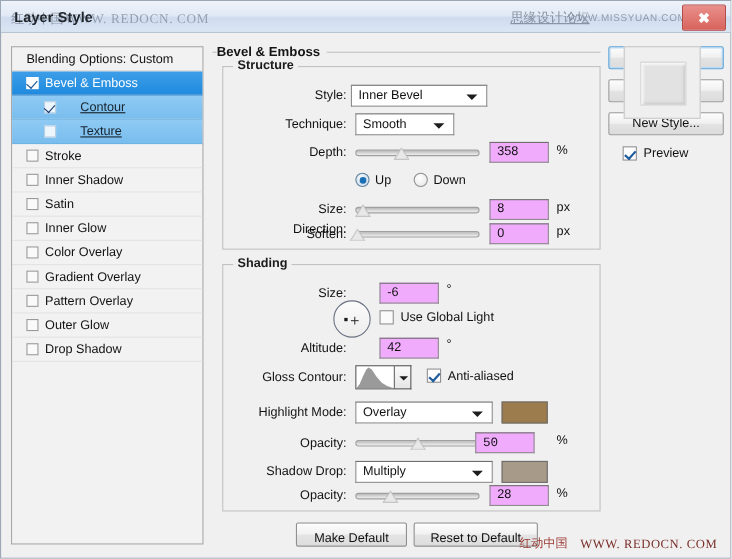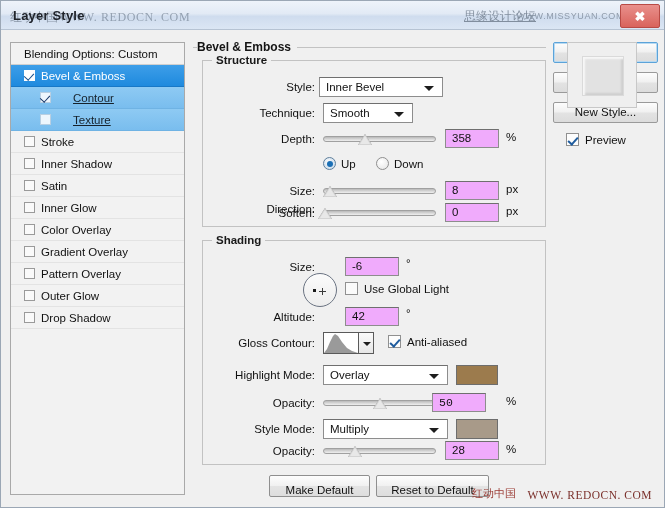--- a/index.html
+++ b/index.html
@@ -662,21 +662,21 @@
         <div class="swatch" id="hl-swatch" style="left: 253px; top: 124px; background: rgb(156, 123, 77);"></div>
 
         <div class="lbl" style="left:22px; top:156px; width:90px;">Opacity:</div>
         <div class="slider" style="left:120px; top:155px; width:113px;">
           <div class="track"></div>
           <div class="knob" id="hl-op-knob" style="left: 50%;"></div>
         </div>
         <div class="txtbox" style="left:229px; top:152px; width:54px;font-family:Liberation Mono, monospace;">50</div>
         <div class="unit" style="left:303px; top:154px;">%</div>
 
-        <div class="lbl" style="left:5px; top:182px; width:107px;">Style Mode:</div>
+        <div class="lbl" style="left:5px; top:182px; width:107px;">Shadow Drop:</div>
         <div class="combo" style="left:120px; top:178px; width:125px;">
           <span>Multiply</span>
           <span class="arrow"></span>
         </div>
         <div class="swatch" id="sh-swatch" style="left: 253px; top: 178px; background: rgb(168, 154, 137);"></div>
 
         <div class="lbl" style="left:22px; top:204px; width:90px;">Opacity:</div>
         <div class="slider" style="left:120px; top:203px; width:113px;">
           <div class="track"></div>
           <div class="knob" id="sh-op-knob" style="left: 28%;"></div>

